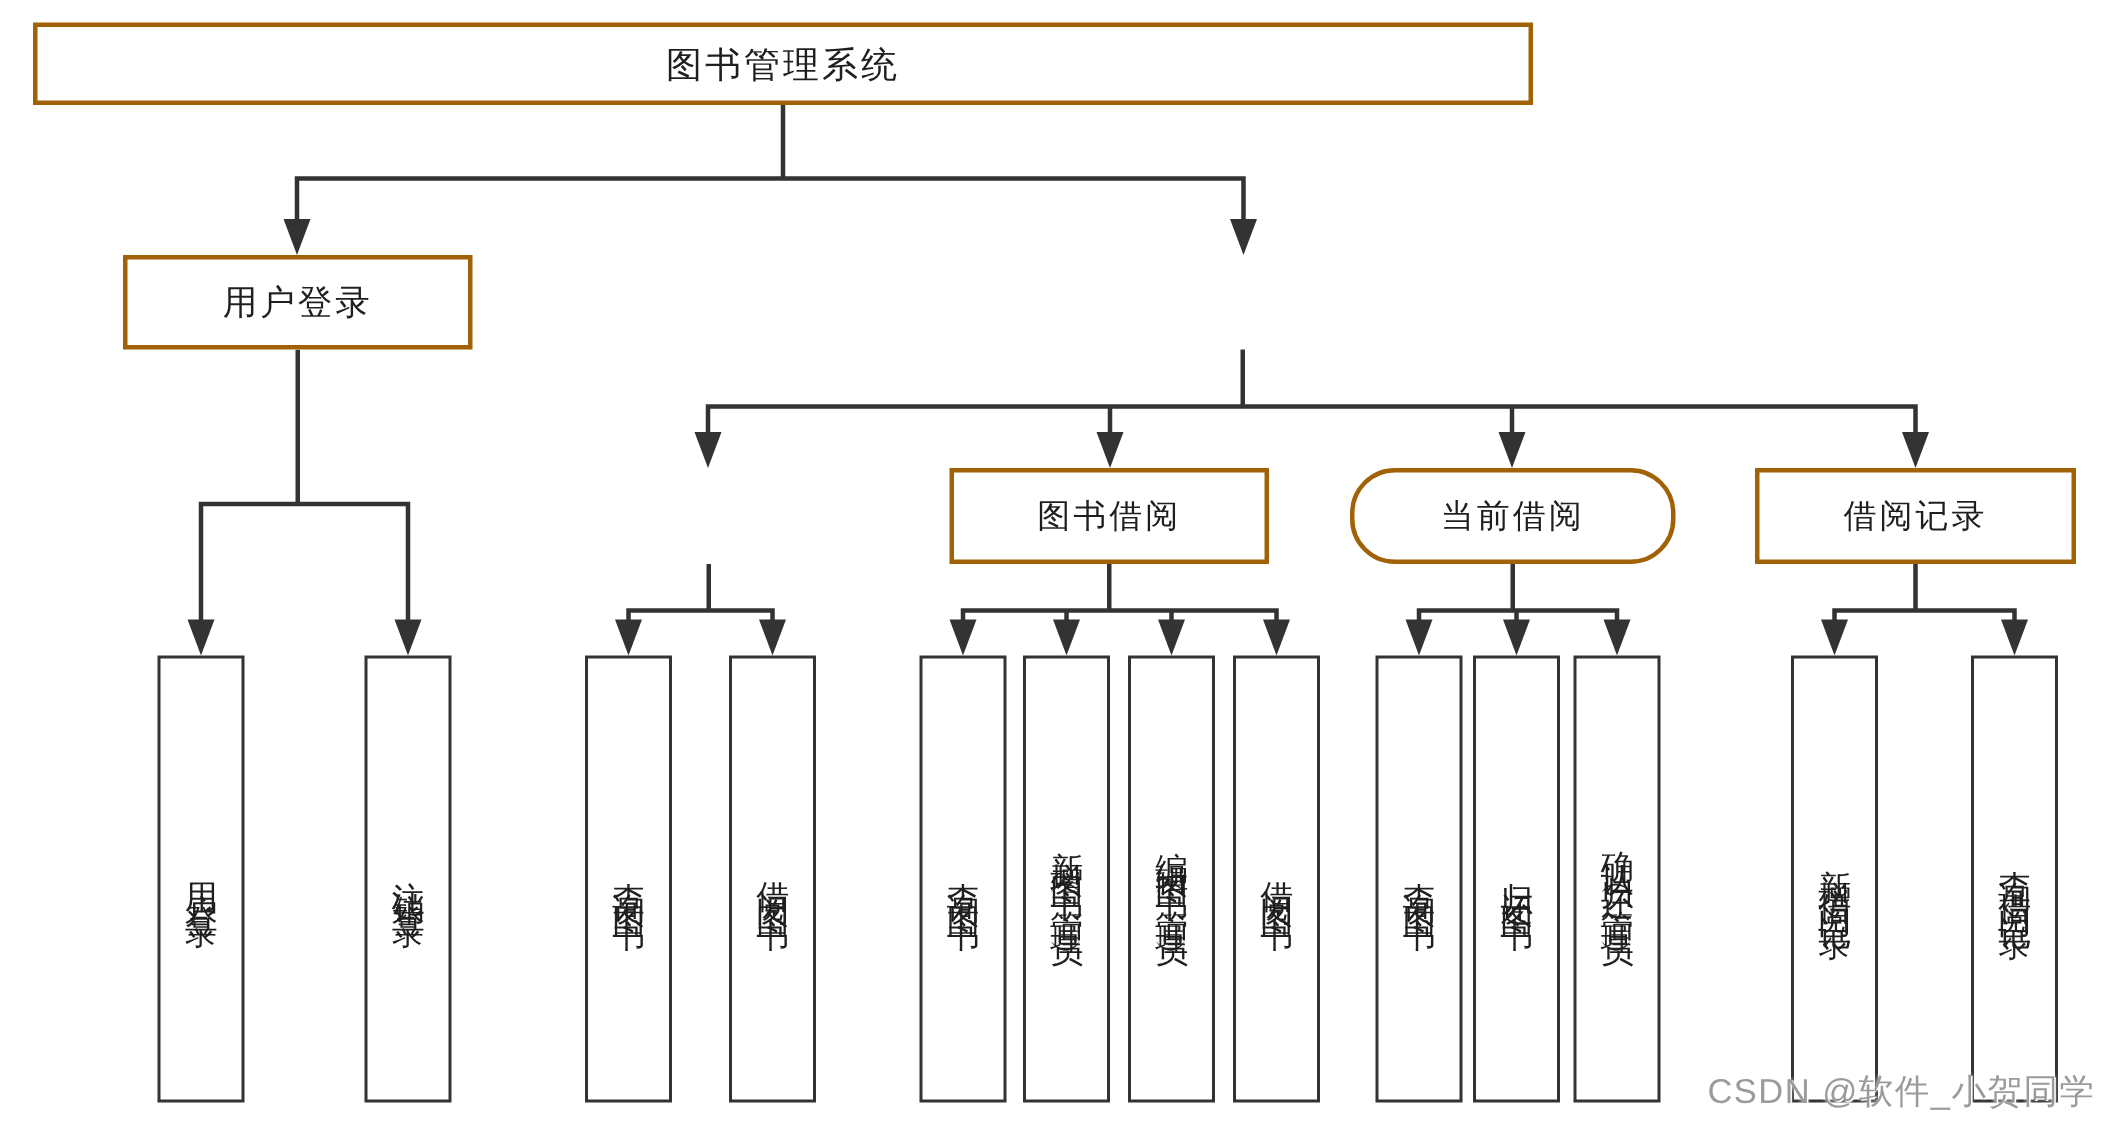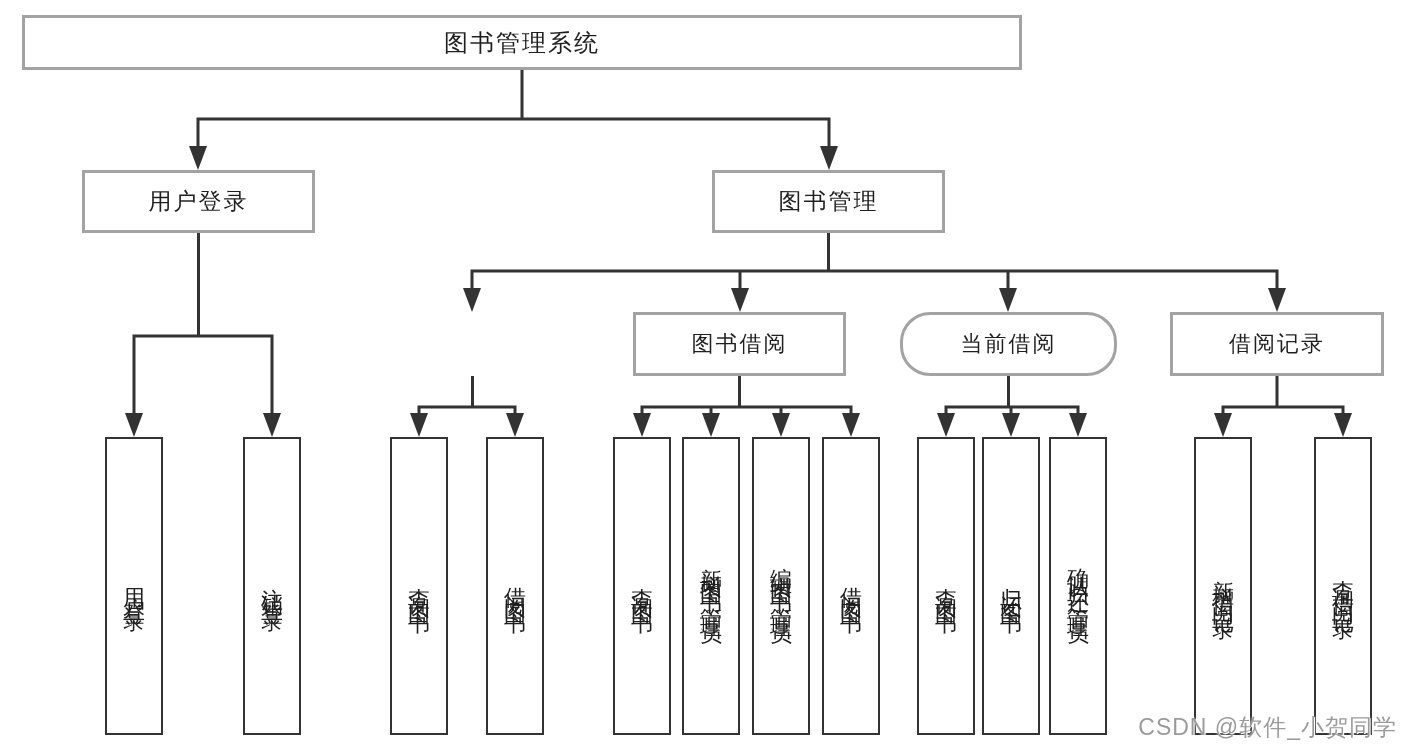--- a/index.html
+++ b/index.html
@@ -12,21 +12,21 @@
     overflow: hidden;
   }
   #connectors {
     position: absolute;
     left: 0; top: 0;
     z-index: 1;
   }
   .hbox {
     position: absolute;
     box-sizing: border-box;
-    border: 3px solid #a3a3a3;
+    border: 3px solid #a16207;
     background: #ffffff;
     display: flex;
     align-items: center;
     justify-content: center;
     color: #1f1f1f;
     font-size: 23px;
     letter-spacing: 2px;
     z-index: 2;
   }
   .root {
@@ -128,21 +128,20 @@
       <polygon points="1002,413 1020,413 1011,437"></polygon>
       <polygon points="1069,413 1087,413 1078,437"></polygon>
       <polygon points="1214,413 1232,413 1223,437"></polygon>
       <polygon points="1334,413 1352,413 1343,437"></polygon>
     </g>
   </svg>
 
   <div class="hbox root">图书管理系统</div>
 
   <div class="hbox lv2-login">用户登录</div>
-  <div class="hbox lv2-mgmt">图书管理</div>
 
   <div class="hbox lv3 lv3-borrow">图书借阅</div>
   <div class="hbox lv3 lv3-current">当前借阅</div>
   <div class="hbox lv3 lv3-record">借阅记录</div>
 
   <div class="leaf l-login">
     <span>用户登录</span>
   </div>
   <div class="leaf l-logout">
     <span>注销登录</span>

